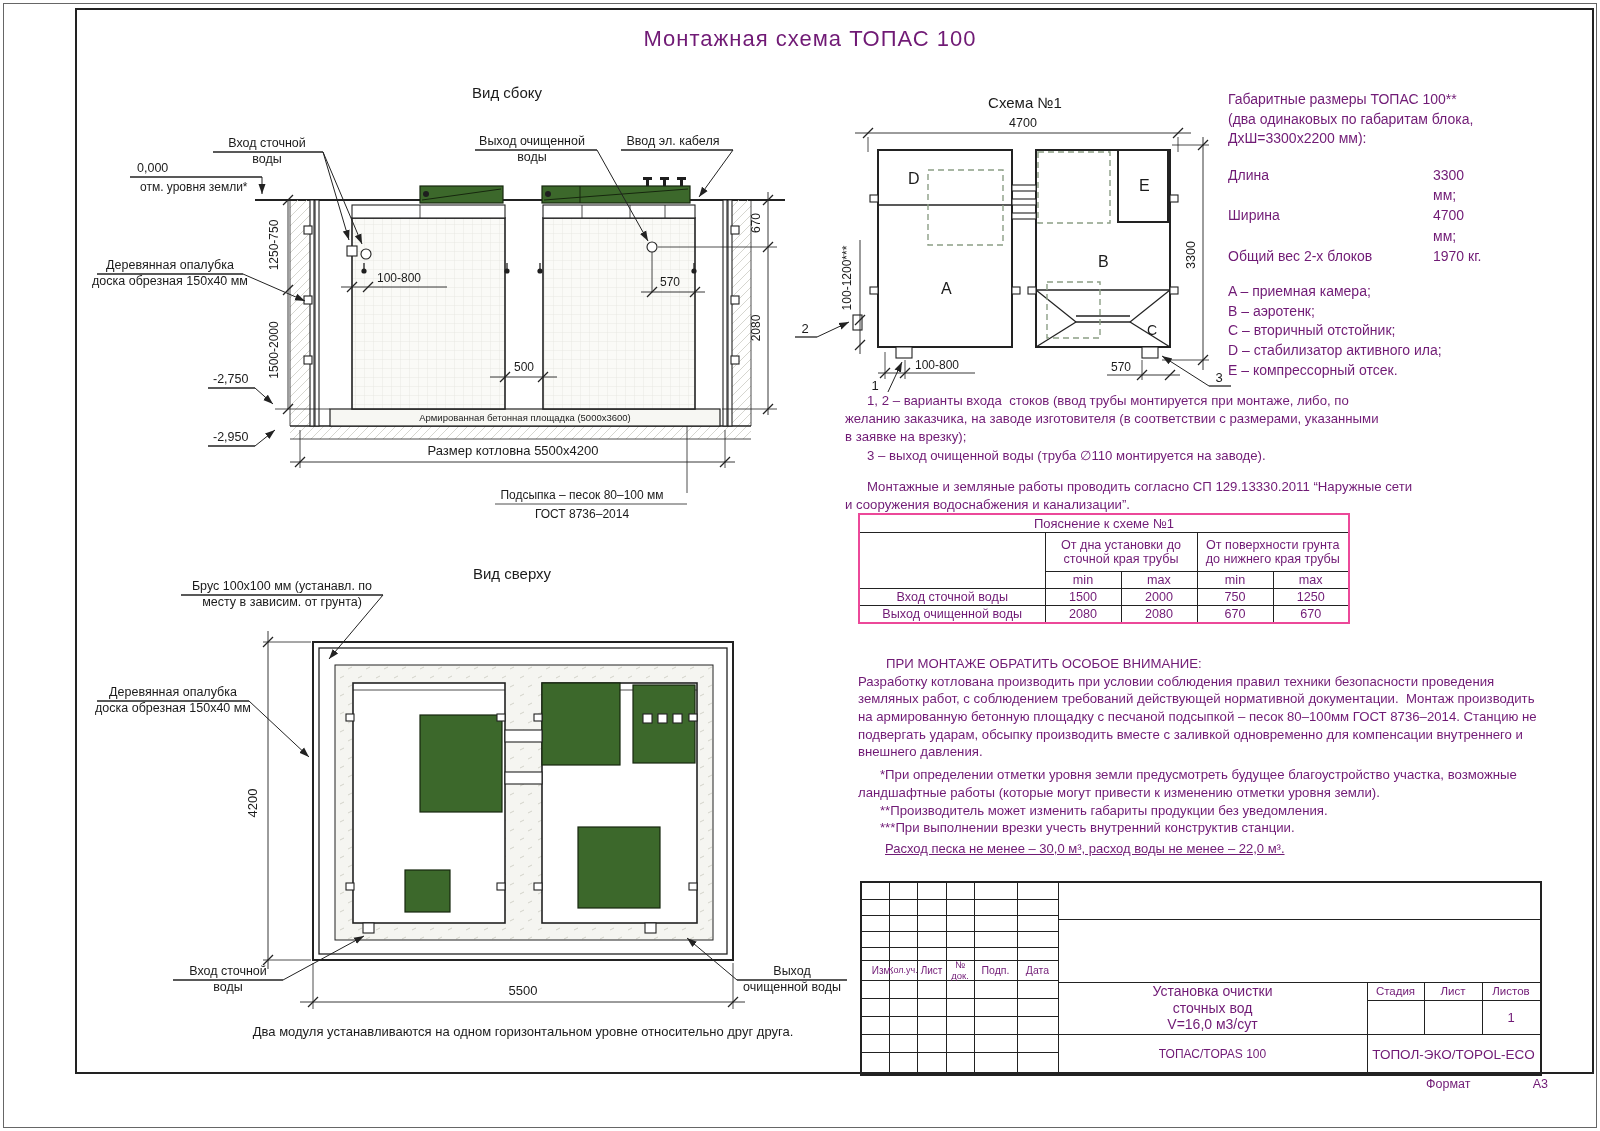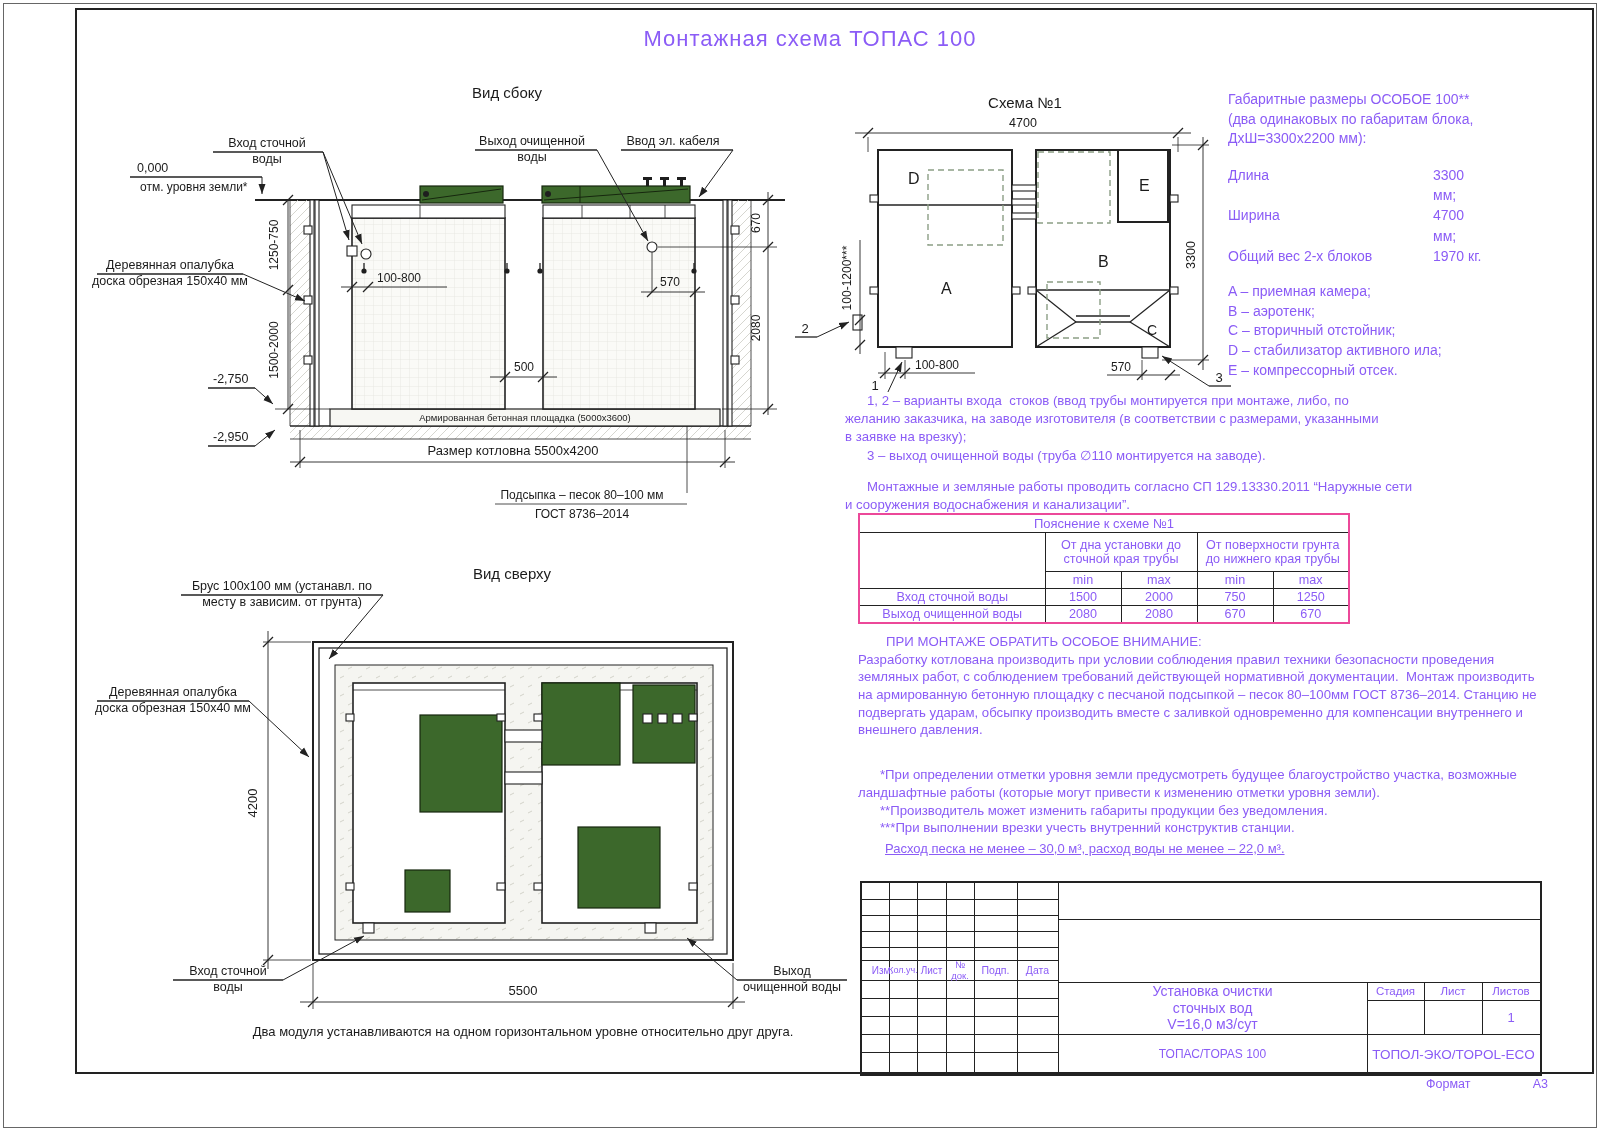--- a/index.html
+++ b/index.html
@@ -1,34 +1,34 @@
 <!DOCTYPE html>
 <html><head>
 <meta charset="utf-8">
 <style>
   html,body{margin:0;padding:0;background:#ffffff;}
   .sheet{position:relative;width:1600px;height:1131px;background:#fff;
-    font-family:"Liberation Sans",sans-serif;color:#8b5cf6;overflow:hidden;}
+    font-family:"Liberation Sans",sans-serif;color:#701a75;overflow:hidden;}
   .outer-frame{position:absolute;left:3px;top:3px;right:3px;bottom:3px;border:1px solid #666;}
   .inner-frame{position:absolute;left:75px;top:8px;width:1515px;height:1062px;border:2px solid #222;}
   .abs{position:absolute;}
   .title{left:600px;top:26px;width:420px;text-align:center;font-size:22px;letter-spacing:1px;}
   .pre{white-space:pre-wrap;}
   .preline{white-space:pre-line;}
   .right-panel{left:1228px;top:90px;width:262px;font-size:14px;line-height:1.4;}
   .specs{margin-top:16px;}
   .spec-row{display:flex;line-height:1.45;}
   .spec-name{width:205px;flex-shrink:0;}
   .legend{margin-top:16px;}
   .notes{left:845px;top:392px;width:618px;font-size:13.2px;line-height:1.38;}
   .notes .p2{margin-top:13px;}
   .exp-table{left:858px;top:513px;border-collapse:collapse;table-layout:fixed;}
   .exp-table td{border:1.5px solid #222;text-align:center;font-size:12.6px;padding:1px 2px;}
   .exp-table{border:2px solid #ec4899;}
-  .attention{left:858px;top:633px;width:684px;font-size:13.2px;line-height:1.34;}
+  .attention{left:858px;top:655px;width:684px;font-size:13.2px;line-height:1.34;}
   .att-head{margin-left:28px;}
   .footnotes{left:858px;top:766px;width:694px;font-size:13.2px;line-height:1.35;}
   .consumption{left:885px;top:841px;font-size:13px;}
   .consumption span{text-decoration:underline;}
   .stamp{left:860px;top:881px;width:678px;height:191px;border:2px solid #222;}
   .stamp .vl{position:absolute;top:0;bottom:0;border-left:1.2px solid #222;}
   .stamp .vl2{position:absolute;border-left:1.6px solid #222;}
   .stamp .hl{position:absolute;border-top:1.2px solid #222;height:0;}
   .stamp .cell{position:absolute;display:flex;align-items:center;justify-content:center;text-align:center;}
   .fmt{left:1398px;top:1077px;width:122px;display:flex;justify-content:space-between;font-size:12.5px;margin-left:28px;}
@@ -427,21 +427,21 @@
       <line x1="215" y1="437" x2="660" y2="437" class="dim"></line>
       <line x1="223" y1="442" x2="233" y2="432" class="tick"></line>
       <line x1="643" y1="442" x2="653" y2="432" class="tick"></line>
       <text x="438" y="430" text-anchor="middle" font-size="13">5500</text>
     </g>
 
     <text x="438" y="471" text-anchor="middle" font-size="13">Два модуля устанавливаются на одном горизонтальном уровне относительно друг друга.</text>
   </svg>
 
   <div class="abs right-panel">
-    <div class="preline">Габаритные размеры ОСОБОЕ 100**
+    <div class="preline">Габаритные размеры ТОПАС 100**
 (два одинаковых по габаритам блока,
 ДхШ=3300х2200 мм):</div>
     <div class="specs">
       <div class="spec-row">
         <span class="spec-name">Длина</span>
         <span>3300 мм;</span>
       </div>
       <div class="spec-row">
         <span class="spec-name">Ширина</span>
         <span>4700 мм;</span>

